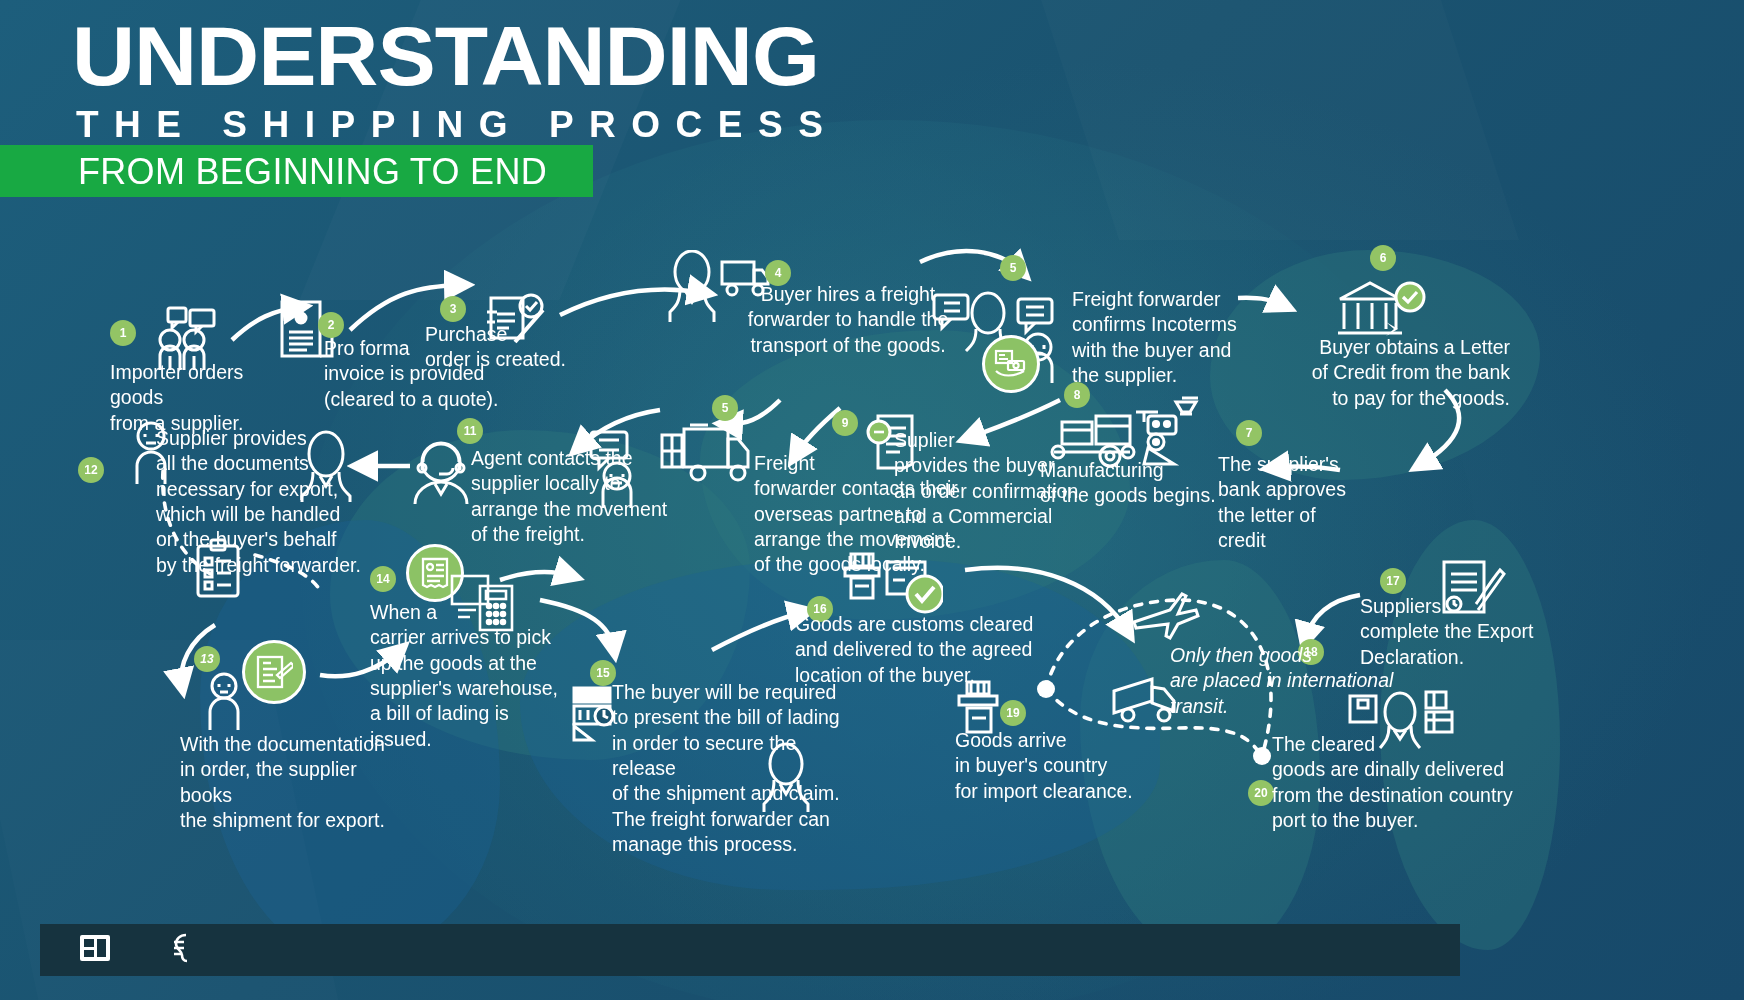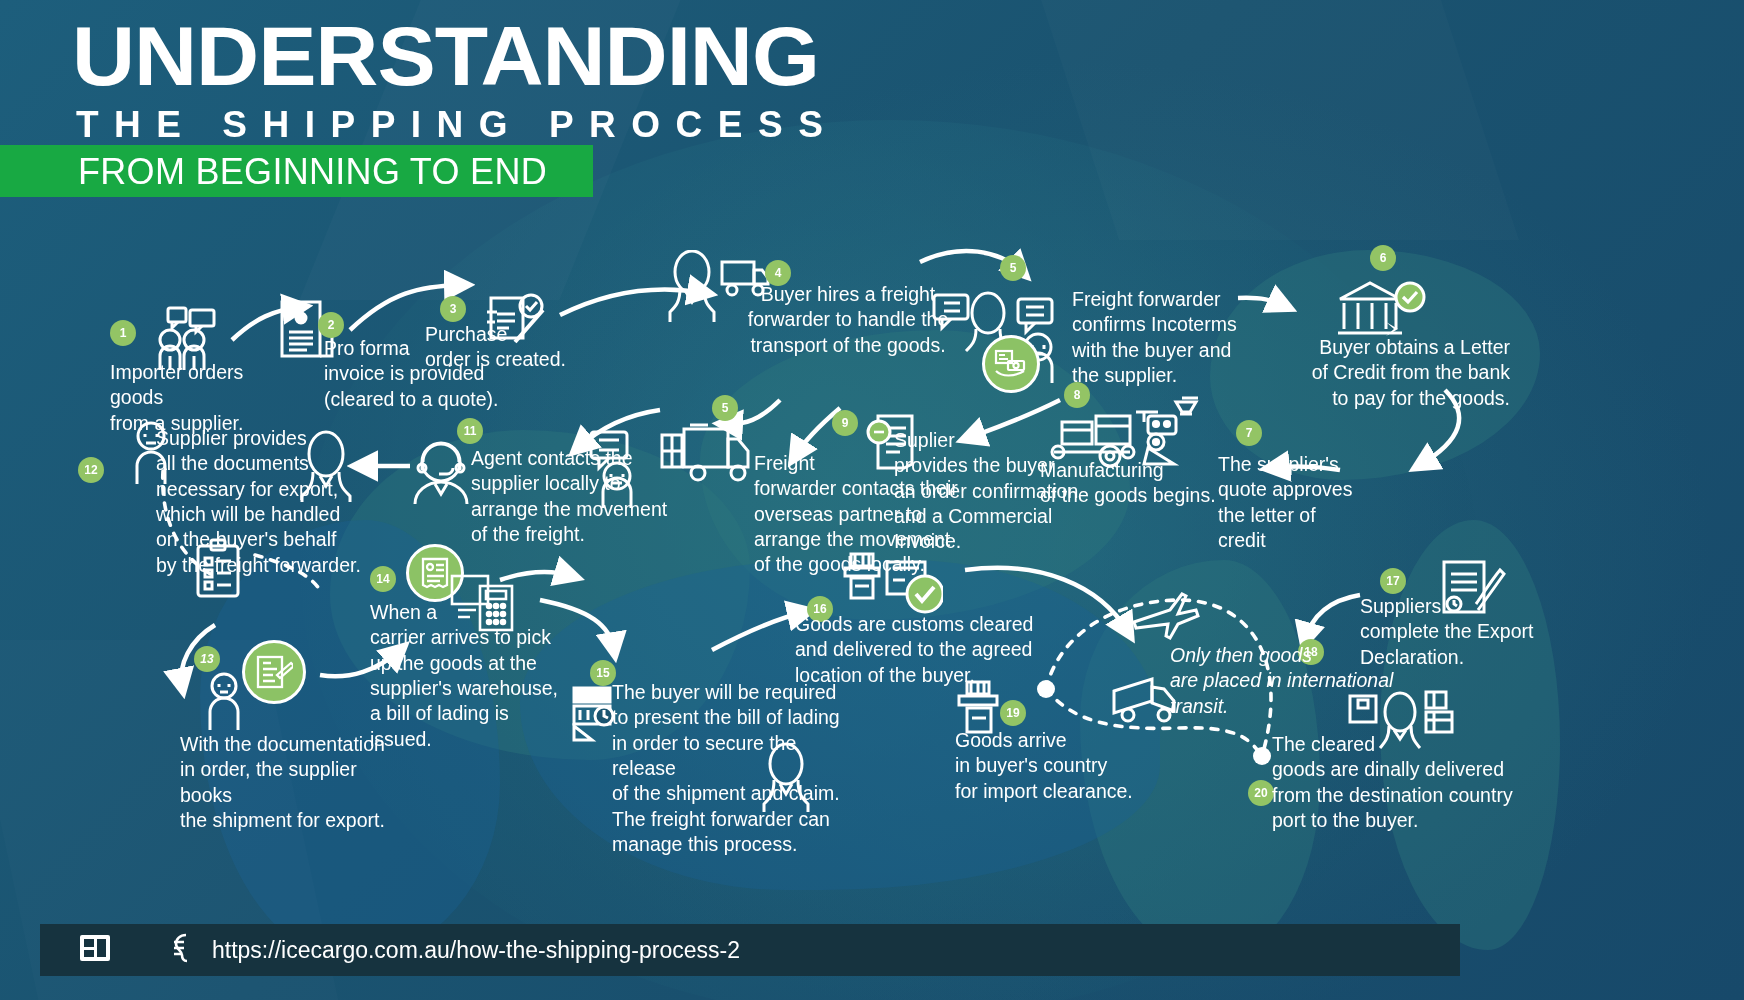--- a/index.html
+++ b/index.html
@@ -279,21 +279,21 @@
       </svg>
     </span>
     <div class="txt" style="position:absolute;left:-10px;top:90px;width:250px;text-align:right;">Buyer obtains a Letter
 of Credit from the bank
 to pay for the goods.</div>
   </div>
 
   <div class="step" style="left:1218px;top:420px;width:200px;">
     <div class="badge" style="left:18px;top:0px;">7</div>
     <div class="txt" style="position:absolute;left:0px;top:32px;width:190px;">The supplier's
-quote approves
+bank approves
 the letter of
 credit</div>
   </div>
 
   <div class="step" style="left:1040px;top:382px;width:220px;">
     <div class="badge" style="left:24px;top:0px;">8</div>
     <span class="icon" style="left:8px;top:14px;">
       <svg width="160" height="72" viewBox="0 0 160 72" fill="none" stroke="#fff" stroke-width="3">
         <rect x="14" y="26" width="30" height="22"></rect>
           <path d="M14,34 h30"></path>
@@ -604,16 +604,15 @@
         <rect x="4" y="15" width="10" height="7" fill="#16333f"></rect>
       </svg>
     </span>
     <span id="footer-url-icon">
       <svg width="24" height="30" viewBox="0 0 24 30" fill="none" stroke="#fff" stroke-width="2.6">
         <path d="M14,2 C8,2 4,6 4,11 C4,16 10,18 10,22"></path>
         <path d="M2,9 h10 M2,15 h10 M2,21 h8"></path>
         <path d="M10,22 C10,26 12,28 15,28"></path>
       </svg>
     </span>
-    <span id="footer-url">https://icecargo.com.au/how-the-shipping-process-2</span>
   </div>
 
 </div>
 
 </body></html>

